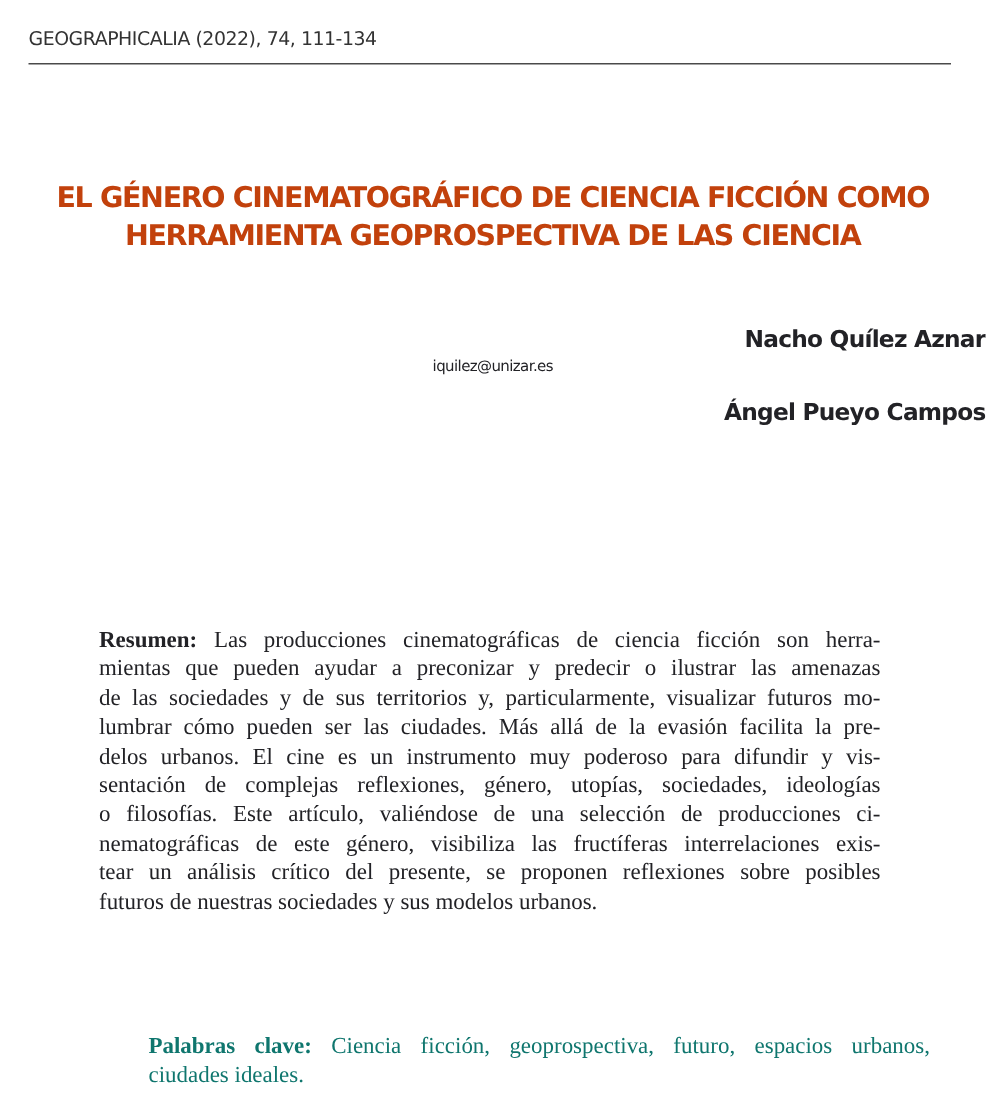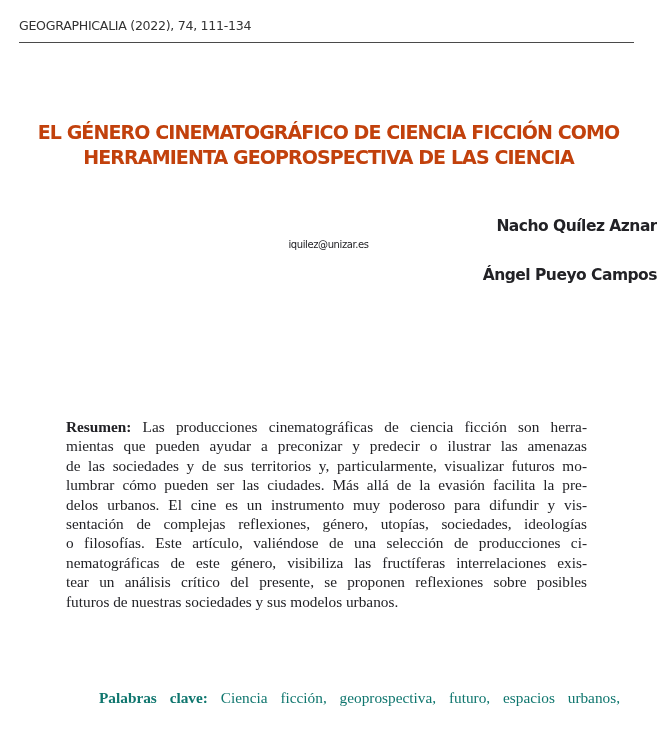--- a/index.html
+++ b/index.html
@@ -160,13 +160,14 @@
   <span class="line">delos urbanos. El cine es un instrumento muy poderoso para difundir y vis-</span>
   <span class="line">sentación de complejas reflexiones, género, utopías, sociedades, ideologías</span>
   <span class="line">o filosofías. Este artículo, valiéndose de una selección de producciones ci-</span>
   <span class="line">nematográficas de este género, visibiliza las fructíferas interrelaciones exis-</span>
   <span class="line">tear un análisis crítico del presente, se proponen reflexiones sobre posibles</span>
   <span class="line last">futuros de nuestras sociedades y sus modelos urbanos.</span>
 </div>
 
 <div class="keywords">
   <span class="line"><span class="lbl">Palabras clave:</span><span> Ciencia ficción, geoprospectiva, futuro, espacios urbanos,</span></span>
+  <span class="line last">ciudades ideales.</span>
 </div>
 
 </body></html>

